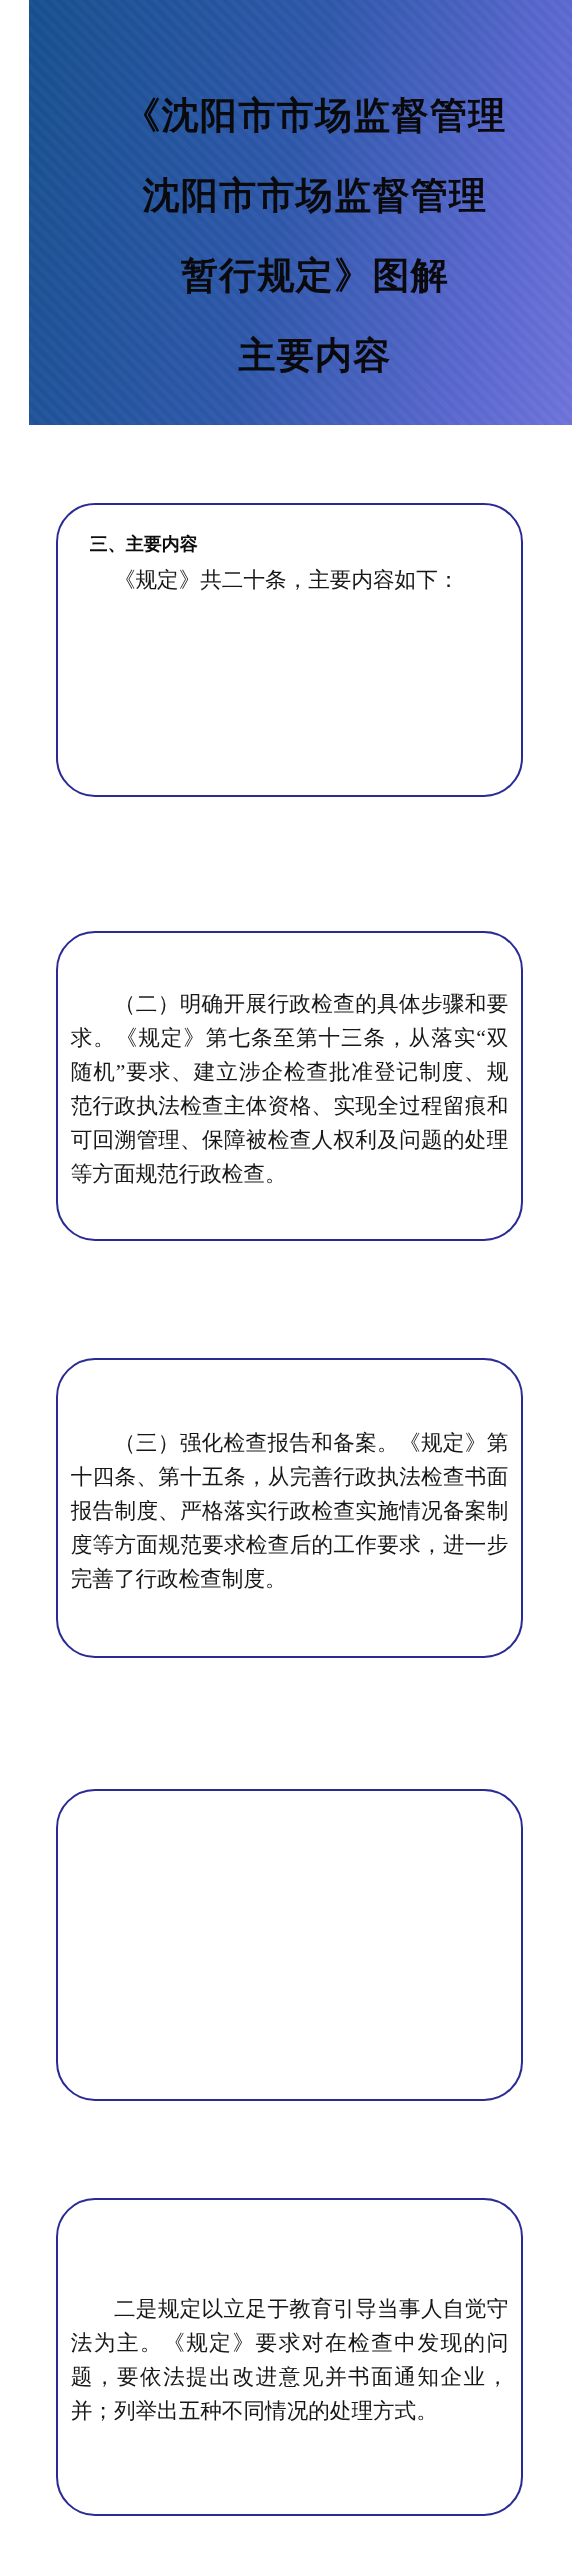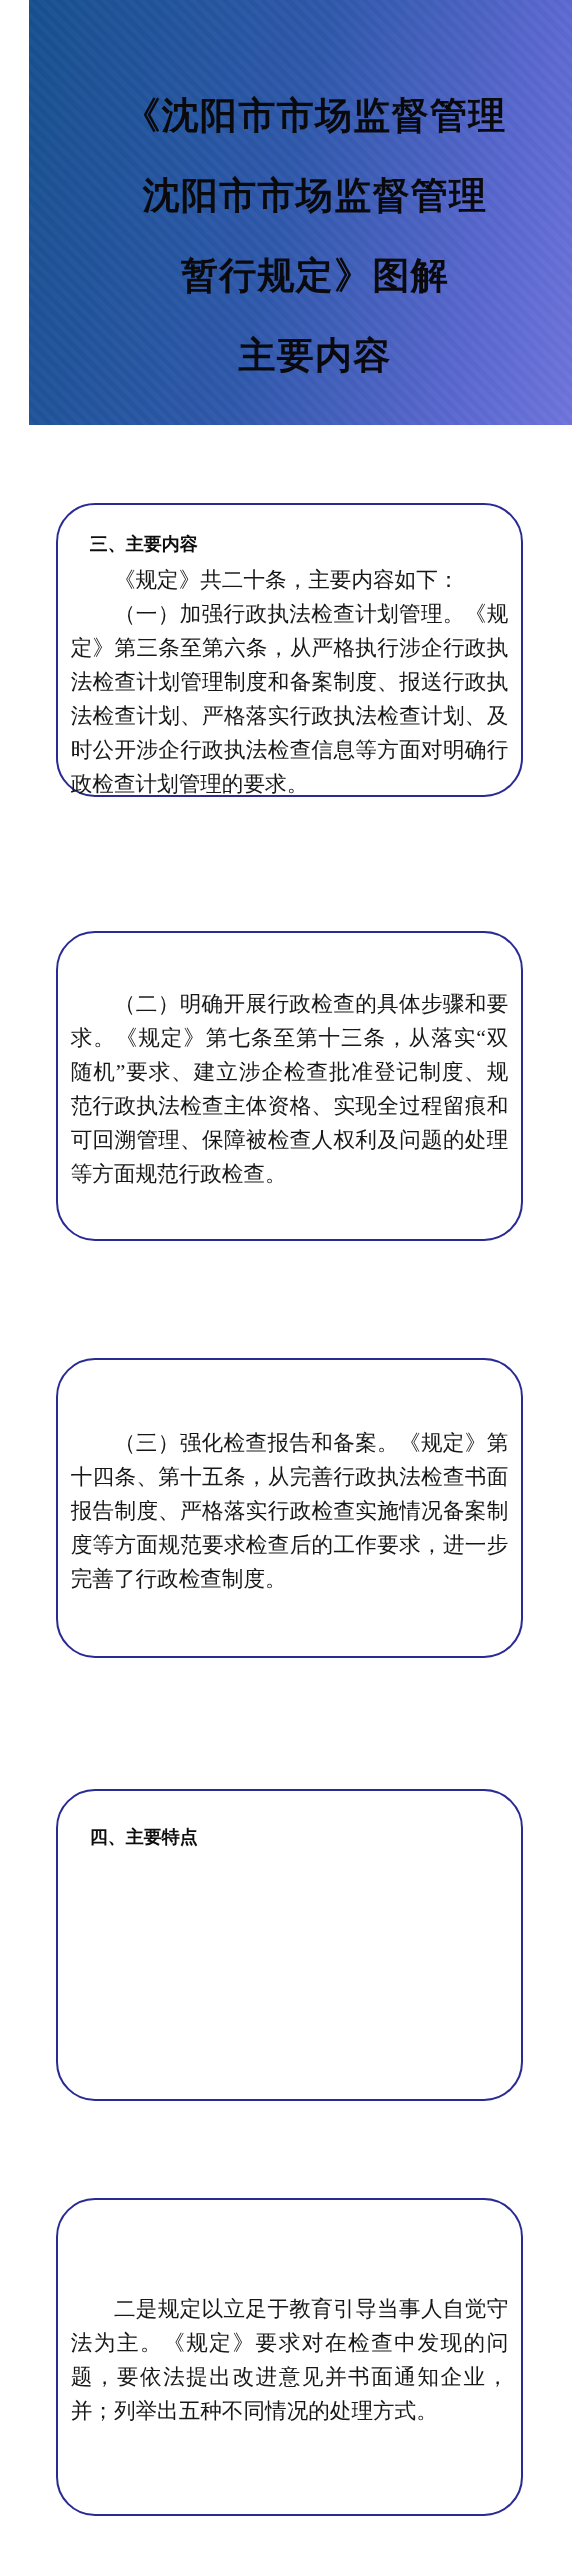--- a/index.html
+++ b/index.html
@@ -76,31 +76,29 @@
     <div>《沈阳市市场监督管理</div>
     <div>沈阳市市场监督管理</div>
     <div>暂行规定》图解</div>
     <div>主要内容</div>
   </div>
 </div>
 
 <div id="box-1" class="info-box">
   <div class="section-heading">三、主要内容</div>
   <p>《规定》共二十条，主要内容如下：</p>
-  <p>（一）加强行政执法检查计划管理。《规定》第三条至第六条，从严格执行涉企行政执法检查计划管理制度和备案制度、报送行政执法检查计划、严格落实行政执法检查计划、及时公开涉企行政执法检查信息等方面对明确行政检查计划管理的要求。</p>
 </div>
 
 <div id="box-2" class="info-box v-center">
   <p>（二）明确开展行政检查的具体步骤和要求。《规定》第七条至第十三条，从落实“双随机”要求、建立涉企检查批准登记制度、规范行政执法检查主体资格、实现全过程留痕和可回溯管理、保障被检查人权利及问题的处理等方面规范行政检查。</p>
 </div>
 
 <div id="box-3" class="info-box v-center">
   <p>（三）强化检查报告和备案。《规定》第十四条、第十五条，从完善行政执法检查书面报告制度、严格落实行政检查实施情况备案制度等方面规范要求检查后的工作要求，进一步完善了行政检查制度。</p>
 </div>
 
 <div id="box-4" class="info-box">
-  <div class="section-heading">四、主要特点</div>
 </div>
 
 <div id="box-5" class="info-box v-center">
   <p>二是规定以立足于教育引导当事人自觉守法为主。《规定》要求对在检查中发现的问题，要依法提出改进意见并书面通知企业，并；列举出五种不同情况的处理方式。</p>
 </div>
 
 
 </body></html>

